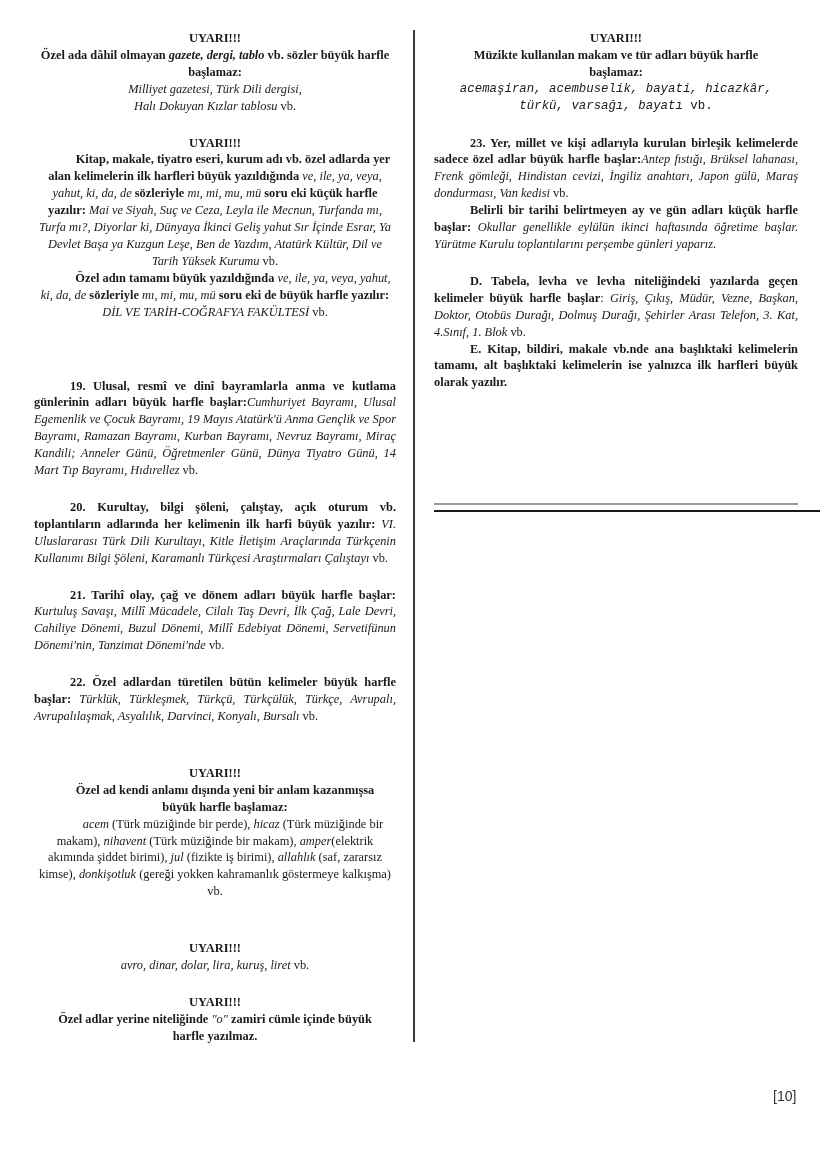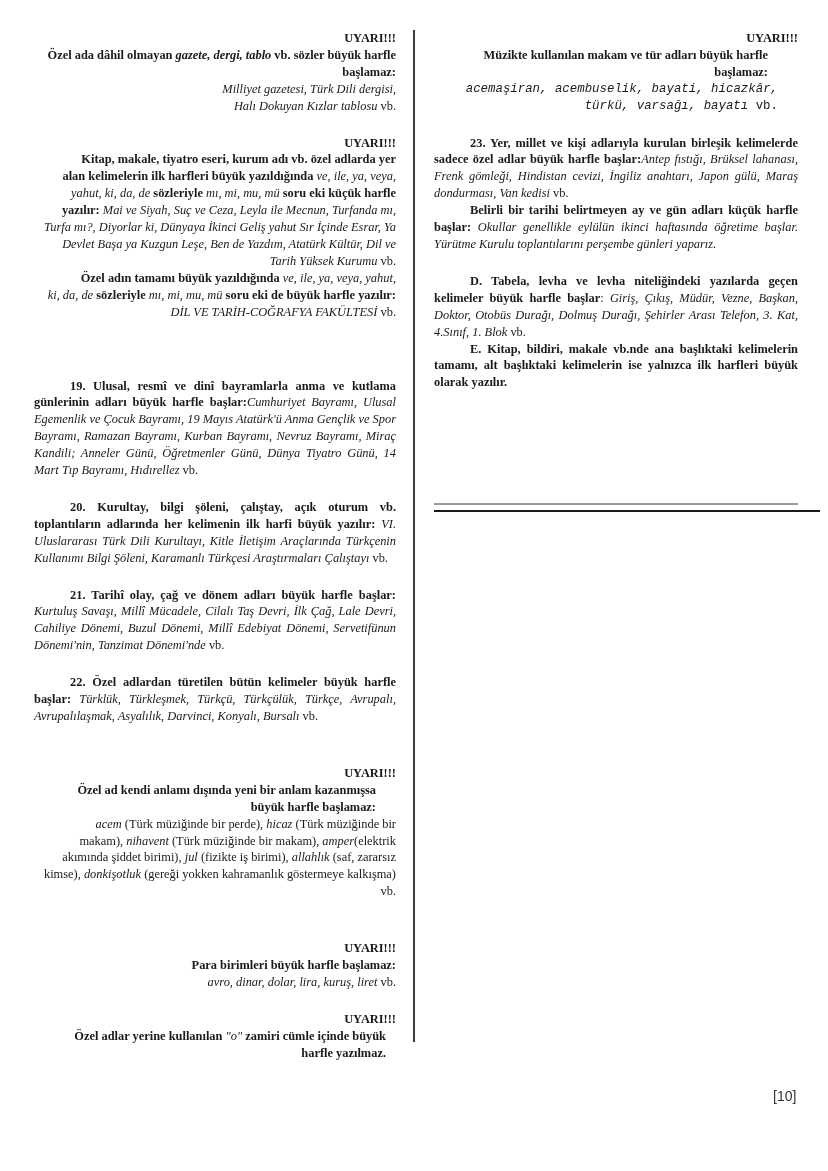--- a/index.html
+++ b/index.html
@@ -2,21 +2,21 @@
 <html><head>
   <meta charset="utf-8">
   <style>
     html, body { margin: 0; padding: 0; background: #ffffff; }
     body { width: 828px; height: 1171px; position: relative; overflow: hidden;
            font-family: "Liberation Serif", "DejaVu Serif", serif; color: #1a1a1a; }
     .col { position: absolute; font-size: 12.4px; line-height: 16.9px; }
     .left { left: 34px; width: 362px; top: 30px; }
     .right { left: 434px; width: 364px; top: 30px; }
     .divider { position: absolute; left: 413px; top: 30px; width: 2px; height: 1012px; background: #3a3a3a; }
-    .center { text-align: right; }
+    .center { text-align: center; }
     .justify { text-align: justify; }
     .b { font-weight: bold; }
     .i { font-style: italic; }
     .ind { text-indent: 36px; }
     p { margin: 0; }
     .gap-s { height: 17px; }
     .gap-m { height: 20px; }
     .gap-l { height: 40px; }
     .rule-thin { position: absolute; left: 434px; width: 364px; top: 503px; height: 2px; background: #9a9a9a; }
     .rule-thick { position: absolute; left: 434px; width: 386px; top: 510px; height: 2px; background: #1a1a1a; }
@@ -74,29 +74,28 @@
   <section>
     <p class="center b">UYARI!!!</p>
     <p class="center b" style="padding:0 20px 0 40px;">Özel ad kendi anlamı dışında yeni bir anlam kazanmışsa büyük harfle başlamaz:</p>
     <p class="center ind"><span class="i">acem</span><span> (Türk müziğinde bir perde), </span><span class="i">hicaz</span><span> (Türk müziğinde bir makam), </span><span class="i">nihavent</span><span> (Türk müziğinde bir makam), </span><span class="i">amper</span><span>(elektrik akımında şiddet birimi), </span><span class="i">jul</span><span> (fizikte iş birimi), </span><span class="i">allahlık</span><span> (saf, zararsız kimse), </span><span class="i">donkişotluk</span><span> (gereği yokken kahramanlık göstermeye kalkışma) vb.</span></p>
   </section>
 
   <div class="gap-l"></div>
 
   <section>
     <p class="center b">UYARI!!!</p>
-    <p class="center b">Para birimleri büyük harfle başlamaz:</p>
     <p class="center"><span class="i">avro, dinar, dolar, lira, kuruş, liret</span><span> vb.</span></p>
   </section>
 
   <div class="gap-m"></div>
 
   <section>
     <p class="center b">UYARI!!!</p>
-    <p class="center b" style="padding:0 10px;"><span>Özel adlar yerine kullanılan </span><span class="i" style="font-weight:normal;">"o"</span><span> zamiri cümle içinde büyük harfle yazılmaz.</span></p>
+    <p class="center b" style="padding:0 10px;"><span>Özel adlar yerine niteliğinde </span><span class="i" style="font-weight:normal;">"o"</span><span> zamiri cümle içinde büyük harfle yazılmaz.</span></p>
   </section>
 </div>
 
 <div class="divider"></div>
 
 <div class="col right">
 
   <section>
     <p class="center b">UYARI!!!</p>
     <p class="center b" style="padding:0 30px;">Müzikte kullanılan makam ve tür adları büyük harfle başlamaz:</p>

